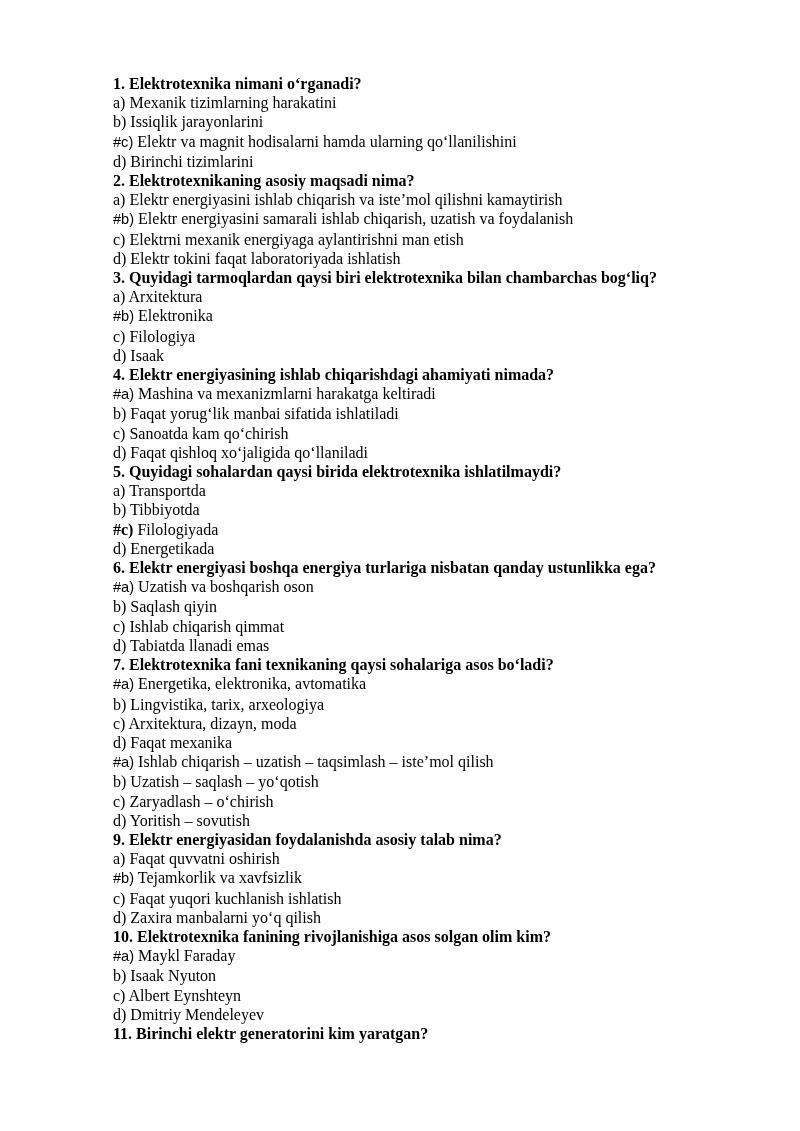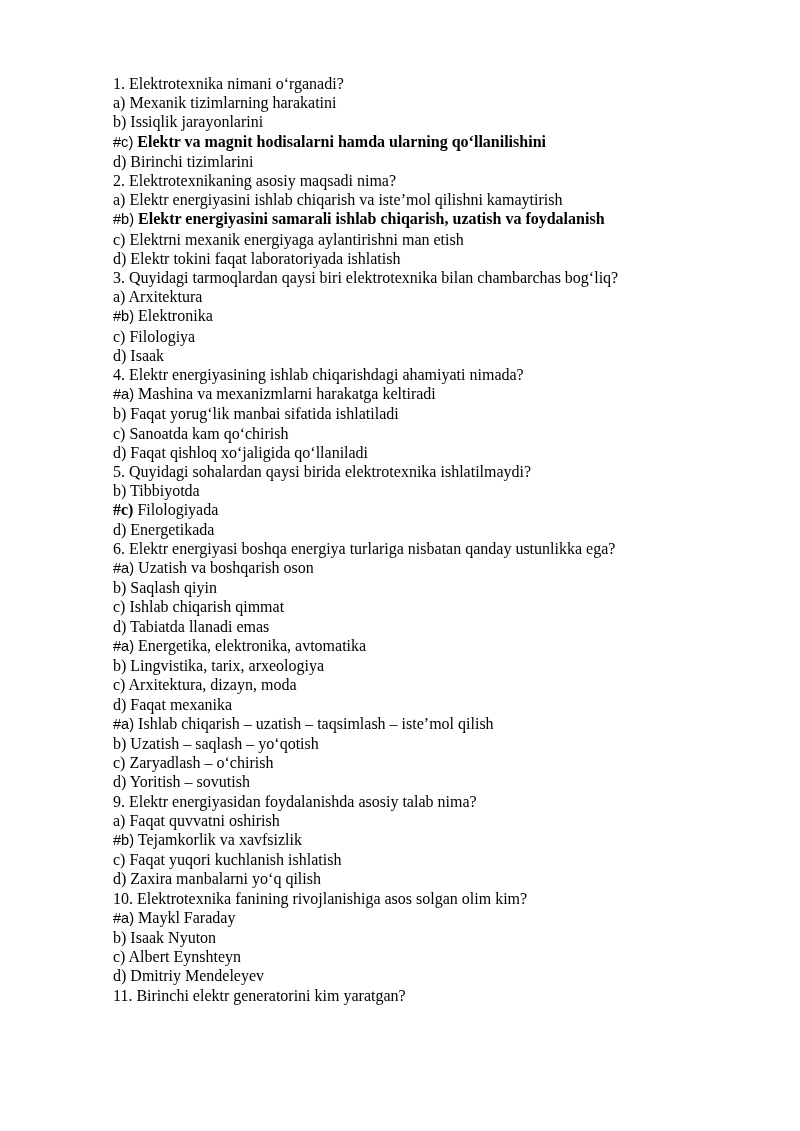--- a/index.html
+++ b/index.html
@@ -19,32 +19,32 @@
     padding: 74px 50px 0 113px;
     font-family: "Liberation Serif", serif;
     font-size: 16px;
     line-height: 19.2px;
     color: #000000;
   }
   .line {
     white-space: nowrap;
   }
   .q-title {
-    font-weight: normal;
+    font-weight: bold;
   }
   .opt-label { }
   .opt-label.sans {
     font-family: "Liberation Sans", sans-serif;
     font-size: 14.6px;
   }
   .opt-label.bold {
     font-weight: bold;
   }
   .opt-text.bold {
-    font-weight: bold;
+    font-weight: normal;
   }
 </style>
 </head>
 <body>
 
 <div class="page">
   <div id="quiz">
       <div class="question-block">
         <div class="line q-title">1. Elektrotexnika nimani o‘rganadi?</div>
         <div class="line option-line"><span class="opt-label">a)</span> <span class="opt-text">Mexanik tizimlarning harakatini</span></div>
@@ -68,32 +68,34 @@
       </div>
       <div class="question-block">
         <div class="line q-title">4. Elektr energiyasining ishlab chiqarishdagi ahamiyati nimada?</div>
         <div class="line option-line"><span class="opt-label sans">#a)</span> <span class="opt-text">Mashina va mexanizmlarni harakatga keltiradi</span></div>
         <div class="line option-line"><span class="opt-label">b)</span> <span class="opt-text">Faqat yorug‘lik manbai sifatida ishlatiladi</span></div>
         <div class="line option-line"><span class="opt-label">c)</span> <span class="opt-text">Sanoatda kam qo‘chirish</span></div>
         <div class="line option-line"><span class="opt-label">d)</span> <span class="opt-text">Faqat qishloq xo‘jaligida qo‘llaniladi</span></div>
       </div>
       <div class="question-block">
         <div class="line q-title">5. Quyidagi sohalardan qaysi birida elektrotexnika ishlatilmaydi?</div>
+        <div class="line option-line"><span class="opt-label">a)</span> <span class="opt-text">Transportda</span></div>
         <div class="line option-line"><span class="opt-label">b)</span> <span class="opt-text">Tibbiyotda</span></div>
         <div class="line option-line"><span class="opt-label bold">#c)</span> <span class="opt-text">Filologiyada</span></div>
         <div class="line option-line"><span class="opt-label">d)</span> <span class="opt-text">Energetikada</span></div>
       </div>
       <div class="question-block">
         <div class="line q-title">6. Elektr energiyasi boshqa energiya turlariga nisbatan qanday ustunlikka ega?</div>
         <div class="line option-line"><span class="opt-label sans">#a)</span> <span class="opt-text">Uzatish va boshqarish oson</span></div>
         <div class="line option-line"><span class="opt-label">b)</span> <span class="opt-text">Saqlash qiyin</span></div>
         <div class="line option-line"><span class="opt-label">c)</span> <span class="opt-text">Ishlab chiqarish qimmat</span></div>
         <div class="line option-line"><span class="opt-label">d)</span> <span class="opt-text">Tabiatda llanadi emas</span></div>
       </div>
       <div class="question-block">
+        <div class="line q-title">7. Elektrotexnika fani texnikaning qaysi sohalariga asos bo‘ladi?</div>
         <div class="line option-line"><span class="opt-label sans">#a)</span> <span class="opt-text">Energetika, elektronika, avtomatika</span></div>
         <div class="line option-line"><span class="opt-label">b)</span> <span class="opt-text">Lingvistika, tarix, arxeologiya</span></div>
         <div class="line option-line"><span class="opt-label">c)</span> <span class="opt-text">Arxitektura, dizayn, moda</span></div>
         <div class="line option-line"><span class="opt-label">d)</span> <span class="opt-text">Faqat mexanika</span></div>
       </div>
       <div class="question-block">
         <div class="line option-line"><span class="opt-label sans">#a)</span> <span class="opt-text">Ishlab chiqarish – uzatish – taqsimlash – iste’mol qilish</span></div>
         <div class="line option-line"><span class="opt-label">b)</span> <span class="opt-text">Uzatish – saqlash – yo‘qotish</span></div>
         <div class="line option-line"><span class="opt-label">c)</span> <span class="opt-text">Zaryadlash – o‘chirish</span></div>
         <div class="line option-line"><span class="opt-label">d)</span> <span class="opt-text">Yoritish – sovutish</span></div>

